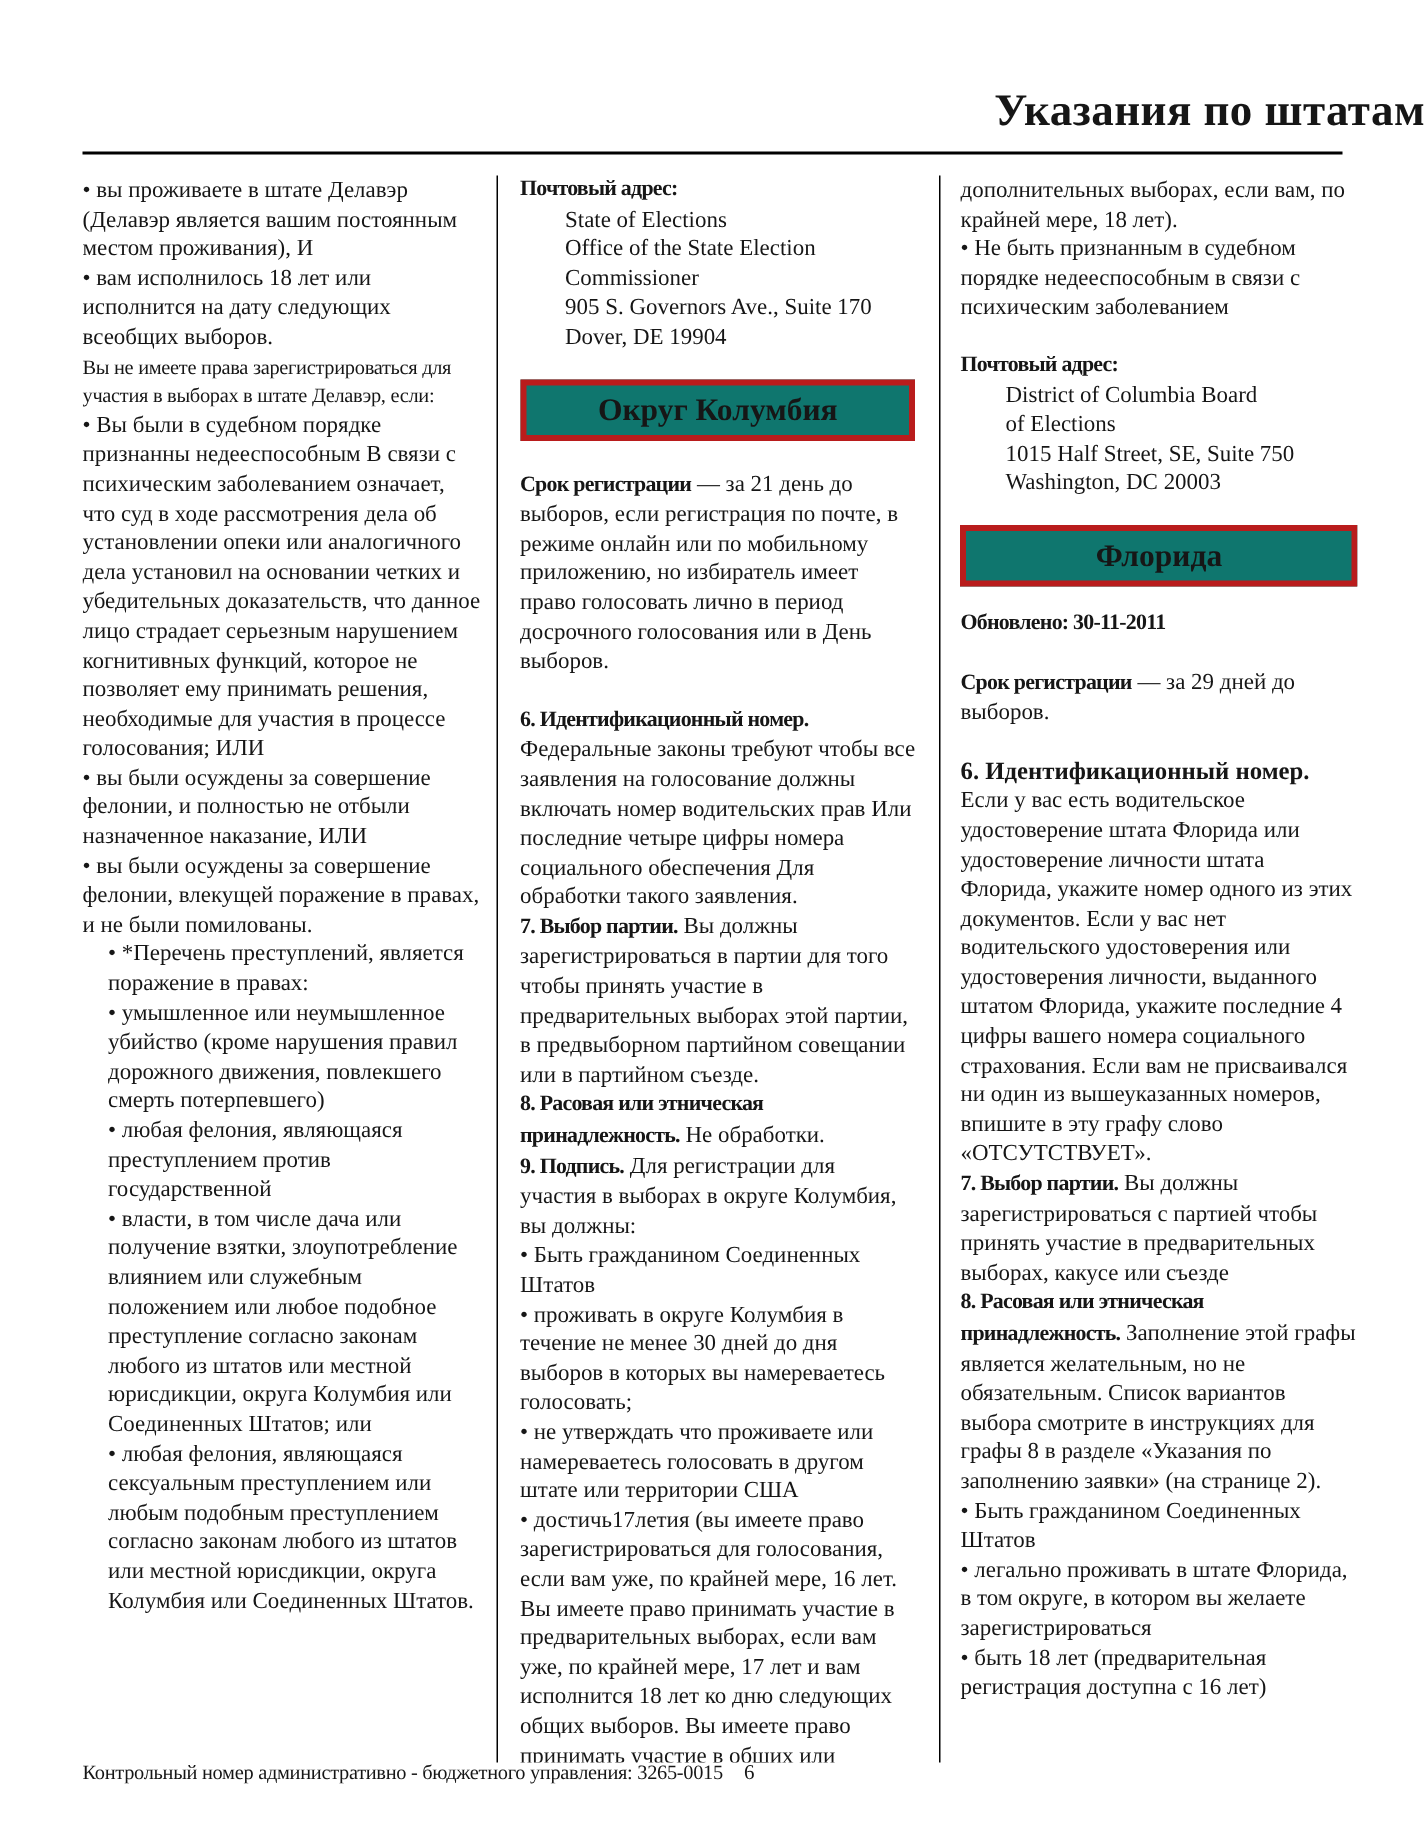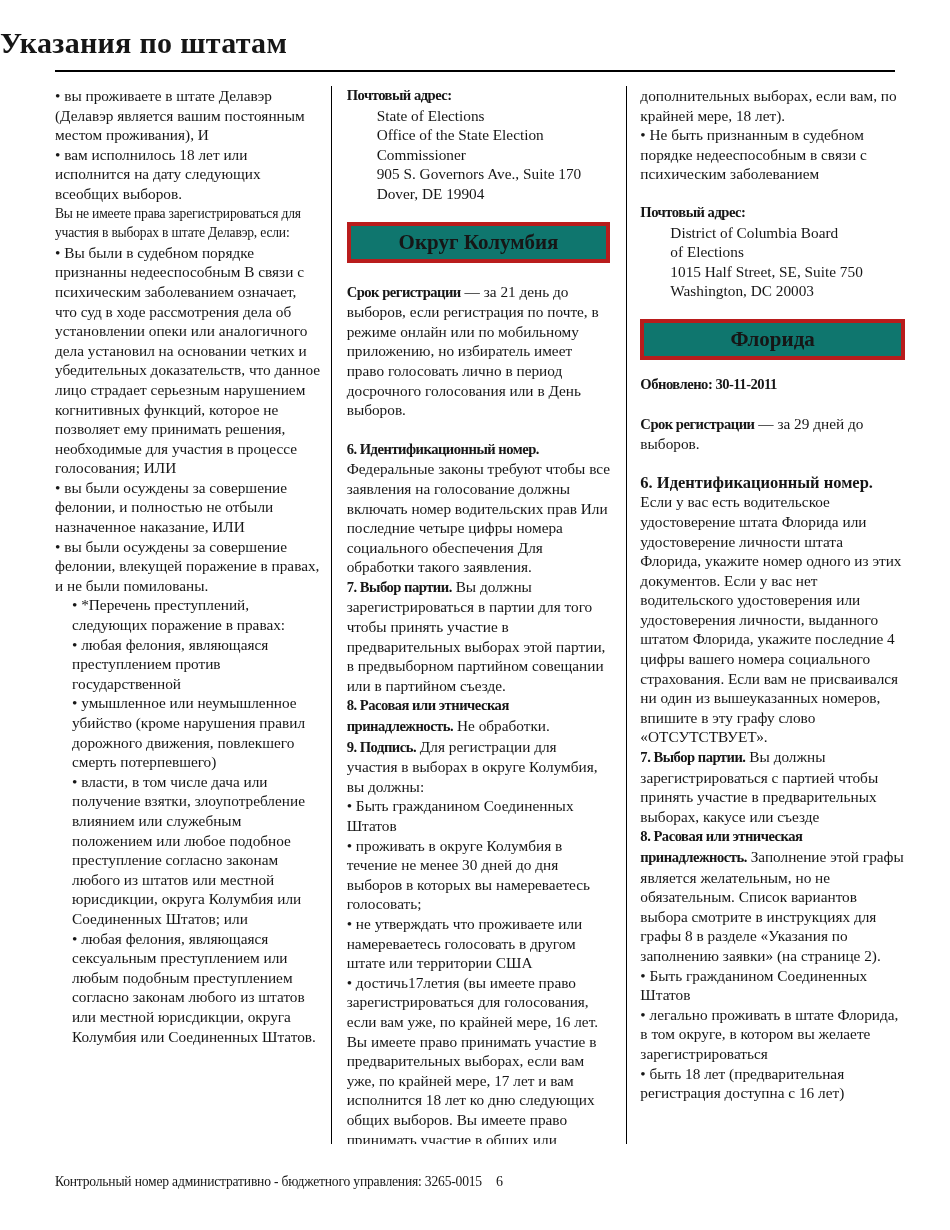--- a/index.html
+++ b/index.html
@@ -1,20 +1,20 @@
 <!DOCTYPE html>
 <html><head>
 <meta charset="utf-8">
 <style>
   html,body{margin:0;padding:0;background:#ffffff;}
   .page{
     width:950px;height:1230px;position:relative;background:#ffffff;
     font-family:"Liberation Serif","DejaVu Serif",serif;color:#161616;overflow:hidden;
   }
-  .title{margin:0;padding-top:26px;text-align:left;font-size:30px;font-weight:700;letter-spacing:.3px;}
+  .title{margin:0;padding-top:57px;text-align:right;font-size:30px;font-weight:700;letter-spacing:.3px;}
   .rule{border:none;border-top:2px solid #000;margin:10px 55px 0 55px;}
   .cols{display:flex;margin:14px 45px 0 55px;height:1058px;}
   .col{box-sizing:border-box;overflow:hidden;}
   .c1{width:276px;padding-right:10px;}
   .c2{width:296px;border-left:1px solid #000;padding:0 16px 0 15px;}
   .c3{width:279px;border-left:1px solid #000;padding:0 0 0 13px;}
   .para{margin:0;font-size:15.3px;line-height:19.6px;}
   .indent{margin-left:17px;}
   .cond{font-size:13.6px;letter-spacing:-.2px;line-height:19.6px;}
   .bl{font-weight:700;font-size:14.6px;letter-spacing:-.5px;}
@@ -38,23 +38,23 @@
 
   <div class="cols">
 
     <div class="col c1">
       <p class="para">• вы проживаете в штате Делавэр (Делавэр является вашим постоянным местом проживания), И</p>
       <p class="para">• вам исполнилось 18 лет или исполнится на дату следующих всеобщих выборов.</p>
       <p class="para cond">Вы не имеете права зарегистрироваться для участия в выборах в штате Делавэр, если:</p>
       <p class="para">• Вы были в судебном порядке признанны недееспособным В связи с психическим заболеванием означает, что суд в ходе рассмотрения дела об установлении опеки или аналогичного дела установил на основании четких и убедительных доказательств, что данное лицо страдает серьезным нарушением когнитивных функций, которое не позволяет ему принимать решения, необходимые для участия в процессе голосования; ИЛИ</p>
       <p class="para">• вы были осуждены за совершение фелонии, и полностью не отбыли назначенное наказание, ИЛИ</p>
       <p class="para">• вы были осуждены за совершение фелонии, влекущей поражение в правах, и не были помилованы.</p>
-      <p class="para indent">• *Перечень преступлений, следующих поражение в правах:</p>
+      <p class="para indent">• *Перечень преступлений, является поражение в правах:</p>
+      <p class="para indent">• умышленное или неумышленное убийство (кроме нарушения правил дорожного движения, повлекшего смерть потерпевшего)</p>
       <p class="para indent">• любая фелония, являющаяся преступлением против государственной</p>
-      <p class="para indent">• умышленное или неумышленное убийство (кроме нарушения правил дорожного движения, повлекшего смерть потерпевшего)</p>
       <p class="para indent">• власти, в том числе дача или получение взятки, злоупотребление влиянием или служебным положением или любое подобное преступление согласно законам любого из штатов или местной юрисдикции, округа Колумбия или Соединенных Штатов; или</p>
       <p class="para indent">• любая фелония, являющаяся сексуальным преступлением или любым подобным преступлением согласно законам любого из штатов или местной юрисдикции, округа Колумбия или Соединенных Штатов.</p>
     </div>
 
     <div class="col c2">
       <p class="para bl">Почтовый адрес:</p>
       <div class="para addr">State of Elections</div>
       <div class="para addr">Office of the State Election</div>
       <div class="para addr">Commissioner</div>
       <div class="para addr">905 S. Governors Ave., Suite 170</div>

